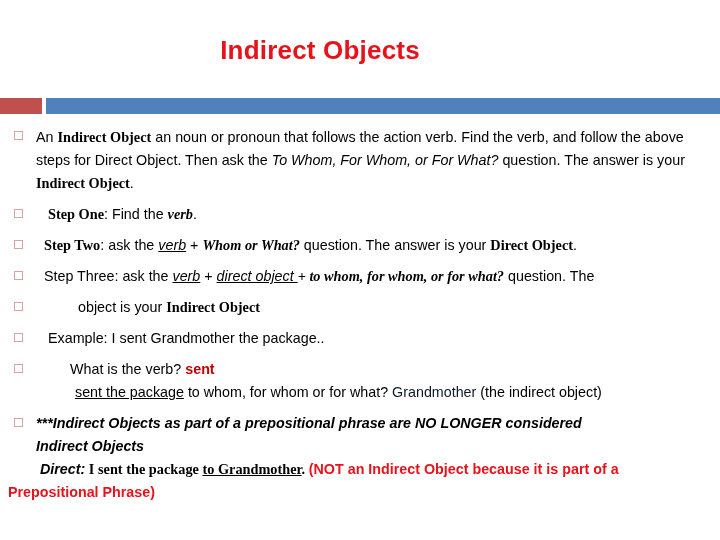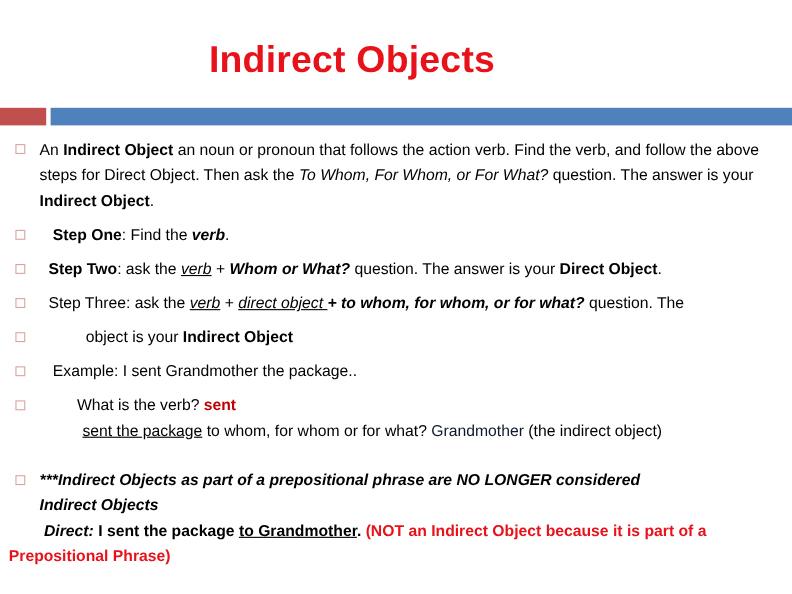--- a/index.html
+++ b/index.html
@@ -16,21 +16,21 @@
     position: relative;
   }
 
   
   .slide-title {
     position: absolute;
     left: 0;
     top: 36px;
     width: 640px;
     text-align: center;
-    font-size: 34px;
+    font-size: 26px;
     font-weight: bold;
     color: #E8121B;
     letter-spacing: 0.2px;
     line-height: 1.1;
   }
 
   
   .bar-row {
     position: absolute;
     left: 0;
@@ -87,21 +87,21 @@
 
   
   .i-36 { margin-left: 36px; margin-right: 18px; }
   .i-44 { margin-left: 44px; margin-right: 18px; }
   .i-48 { margin-left: 48px; margin-right: 12px; }
   .i-78 { margin-left: 78px; margin-right: 12px; }
   .i-70 { margin-left: 70px; margin-right: 12px; }
   .i-75 { margin-left: 75px; margin-right: 12px; }
   .i-8  { margin-left: 8px;  margin-right: 8px; }
 
-  b  { font-weight: bold; }
+  b  { font-weight: bold; font-family: Liberation Serif, serif; }
   i  { font-style: italic; }
   u  { text-decoration: underline; }
   .bi { font-weight: bold; font-style: italic; }
   .redb { color: #C00000; font-weight: bold; }
   .brightred { color: #E8121B; font-weight: bold; }
   .pinkred { color: #0f172a; }
   .gap-sm { height: 8px; }
 </style>
 </head>
 <body>
@@ -180,21 +180,21 @@
   <div class="blk">
     <span class="txt i-75">
       <u>sent the package</u><span> to whom, for whom or for what? </span><span class="pinkred">Grandmother</span><span> (the indirect object)</span>
     </span>
   </div>
 
   <div class="gap-sm"></div>
 
   <div class="blk">
     <span class="bullet" style="top:6px;"></span>
-    <span class="txt i-36" style="margin-right:110px;margin-top:14px;">
+    <span class="txt i-36" style="margin-right:110px;">
       <span class="bi">***Indirect Objects as part of a prepositional phrase are NO LONGER considered Indirect Objects</span>
     </span>
   </div>
 
   <div class="blk">
     <span class="txt i-8" style="text-indent:32px;">
       <span class="bi">Direct:</span><b> I sent the package </b><b><u>to Grandmother</u></b><b>. </b><span class="brightred">(NOT an Indirect Object because it is part of a Prepositional Phrase)</span>
     </span>
   </div>
 

